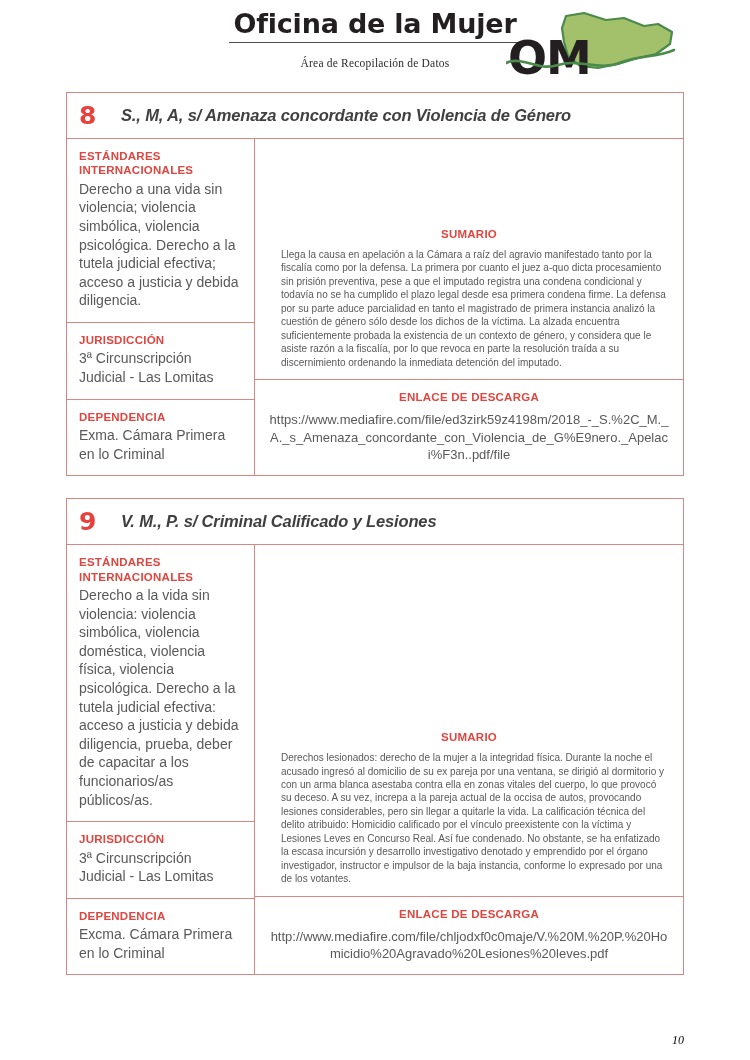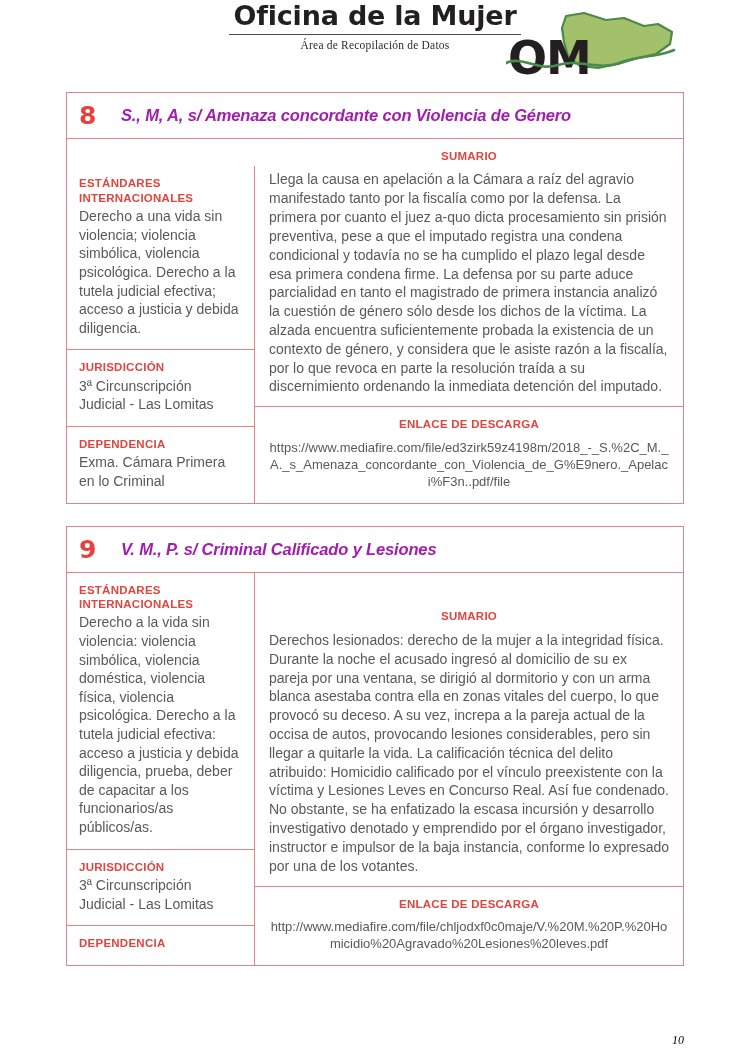--- a/index.html
+++ b/index.html
@@ -21,39 +21,39 @@
   
   .page-header {
     position: relative;
     height: 92px;
     padding-top: 14px;
   }
   .brand-block {
     position: absolute;
     left: 0;
     right: 0;
-    top: 2px;
+    top: 10px;
     text-align: center;
   }
   .brand-title {
     font-family: "DejaVu Sans", sans-serif;
     font-size: 27px;
     font-weight: bold;
     color: #231f20;
     letter-spacing: -0.2px;
     line-height: 1.05;
     display: inline-block;
     padding: 0 4px 4px 4px;
     border-bottom: 1.4px solid #4d4d4d;
   }
   .brand-subtitle {
     font-family: "Liberation Serif", serif;
     font-size: 11.5px;
     color: #2b2b2b;
-    margin-top: 4px;
+    margin-top: 14px;
     letter-spacing: 0.2px;
   }
 
   
   .logo-wrap {
     position: absolute;
     right: 74px;
     top: 10px;
     width: 170px;
     height: 76px;
@@ -83,21 +83,21 @@
     color: #e8413c;
     width: 42px;
     flex: 0 0 42px;
     text-align: left;
     line-height: 1;
   }
   .case-title {
     font-size: 16.5px;
     font-weight: bold;
     font-style: italic;
-    color: #a21caf;
+    color: #404040;
     letter-spacing: -0.15px;
   }
 
   .case-body {
     display: flex;
     align-items: flex-end;
   }
   .col-left {
     width: 188px;
     flex: 0 0 188px;
@@ -129,23 +129,24 @@
     margin-bottom: 2px;
   }
   .field-label.centered { text-align: center; margin-bottom: 7px; }
 
   .field-text {
     font-size: 14px;
     line-height: 1.33;
     color: #59595b;
   }
   .field-text.justify {
-    font-size: 14px;
+    font-size: 10px;
     line-height: 1.345;
     text-align: left;
+    margin-left: 12px;
   }
   .field-text.link {
     text-align: center;
     word-break: break-all;
     font-size: 13px;
     line-height: 1.33;
   }
 
   
   .col-right .field.sumario { padding: 10px 14px 10px 14px; }
@@ -248,20 +249,21 @@
           <div class="field-text">Derecho a la vida sin violencia: violencia simbólica, violencia doméstica, violencia física, violencia psicológica. Derecho a la tutela judicial efectiva: acceso a justicia y debida diligencia, prueba, deber de capacitar a los funcionarios/as públicos/as.</div>
         </div>
 
         <div class="field">
           <div class="field-label">JURISDICCIÓN</div>
           <div class="field-text">3ª Circunscripción Judicial - Las Lomitas</div>
         </div>
 
         <div class="field">
           <div class="field-label">DEPENDENCIA</div>
+          <div class="field-text">Excma. Cámara Primera en lo Criminal</div>
         </div>
 
       </div>
 
       <div class="col-right">
 
         <div class="field sumario grow">
           <div class="field-label centered">SUMARIO</div>
           <div class="field-text justify">Derechos lesionados: derecho de la mujer a la integridad física. Durante la noche el acusado ingresó al domicilio de su ex pareja por una ventana, se dirigió al dormitorio y con un arma blanca asestaba contra ella en zonas vitales del cuerpo, lo que provocó su deceso. A su vez, increpa a la pareja actual de la occisa de autos, provocando lesiones considerables, pero sin llegar a quitarle la vida. La calificación técnica del delito atribuido: Homicidio calificado por el vínculo preexistente con la víctima y Lesiones Leves en Concurso Real. Así fue condenado. No obstante, se ha enfatizado la escasa incursión y desarrollo investigativo denotado y emprendido por el órgano investigador, instructor e impulsor de la baja instancia, conforme lo expresado por una de los votantes.</div>
         </div>

